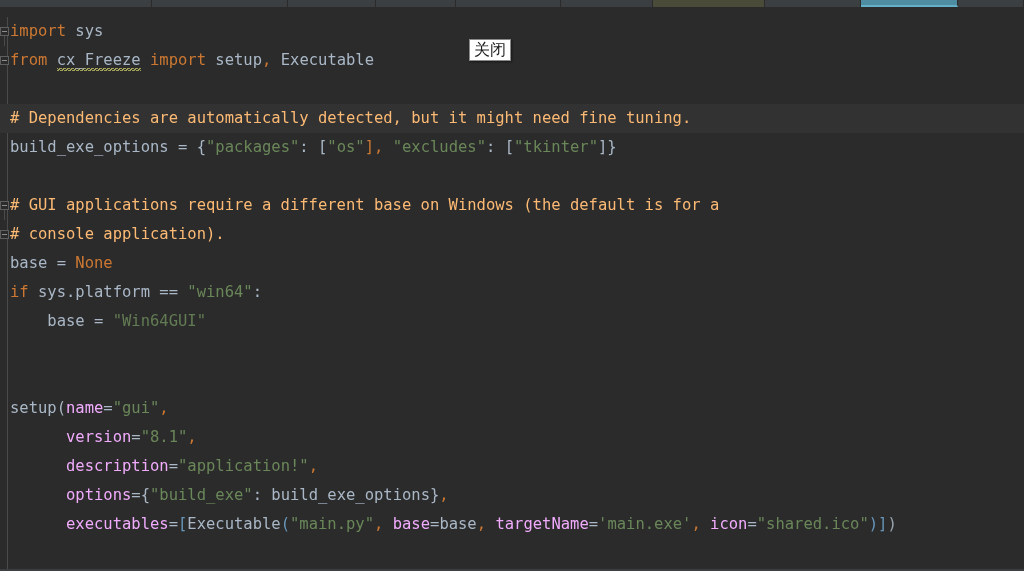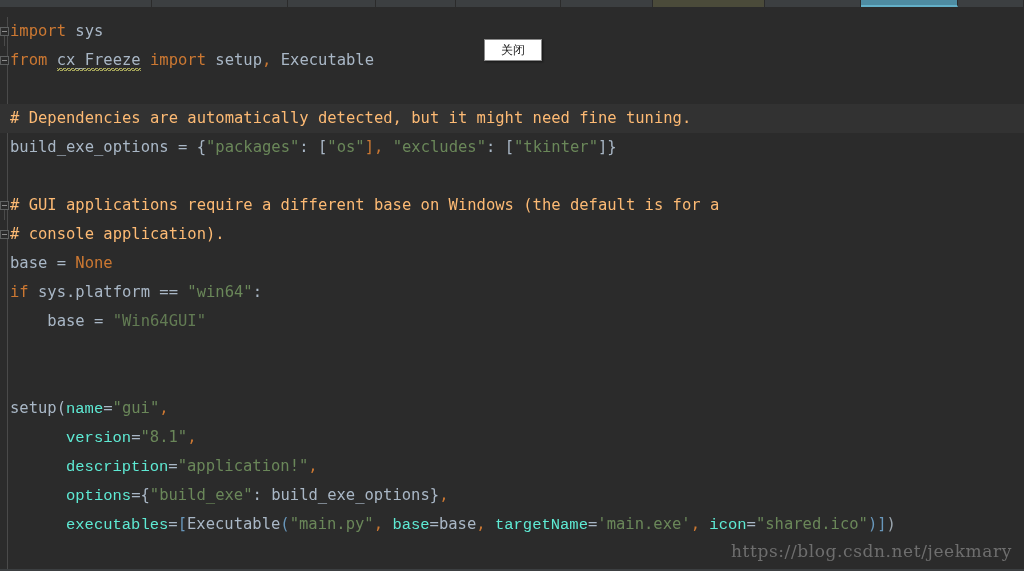--- a/index.html
+++ b/index.html
@@ -116,21 +116,21 @@
     box-sizing: border-box;
     color: #a9b7c6;
   }
   .ln.hl { background: #323232; }
 
   
   .kw   { color: #cc7832; }
   .ident{ color: #a9b7c6; }
   .str  { color: #6a8759; }
   .cmt  { color: #fdba74; }
-  .param{ color: #5eead4; font-family: Liberation Mono, monospace; }
+  .param{ color: #f0abfc; }
   .punc { color: #a9b7c6; }
   .brkt-hl { color: #cc7832; }
   .brkt-b { color: #6897bb; }
   .cursor-brkt { color: #9aa5ae; }
   .const{ color: #cc7832; }
   .grayed { color: #6a8759; opacity: 0.88; }
 
   .squig {
     text-decoration: none;
     border-bottom: 0;
@@ -143,32 +143,32 @@
     background-repeat: repeat-x;
     background-size: 4px 3px;
     background-position: left bottom;
     padding-bottom: 2px;
     text-align: right;
   }
 
   
   .close-chip {
     position: absolute;
-    left: 484px;
+    left: 469px;
     top: 39px;
     min-width: 36px;
     height: 22px;
     background: #ffffff;
     border: 1px solid #8a8a8a;
     color: #1a1a1a;
     font-family: "DejaVu Sans", "Liberation Sans", sans-serif;
-    font-size: 12px;
+    font-size: 16px;
     line-height: 20px;
     text-align: center;
-    padding: 0 16px;
+    padding: 0 4px;
     box-shadow: 1px 1px 2px rgba(0,0,0,0.45);
     box-sizing: border-box;
   }
 
   
   .watermark {
     position: absolute;
     right: 12px;
     bottom: 10px;
     color: #6e6e6e;
@@ -214,16 +214,15 @@
         <div class="fold" style="top: 39px;"></div>
         <div class="fold tail" style="top: 184px;"></div>
         <div class="fold" style="top: 213px;"></div>
       </div>
 
     <div class="code"><div class="ln"><span class="kw">import</span><span class="punc"> </span><span class="ident">sys</span></div><div class="ln"><span class="kw">from</span><span class="punc"> </span><span class="ident squig">cx_Freeze</span><span class="punc"> </span><span class="kw">import</span><span class="punc"> </span><span class="ident">setup</span><span class="kw">,</span><span class="punc"> </span><span class="ident">Executable</span></div><div class="ln">&nbsp;</div><div class="ln hl"><span class="cmt"># Dependencies are automatically detected, but it might need fine tuning.</span></div><div class="ln"><span class="ident">build_exe_options</span><span class="punc"> = </span><span class="punc">{</span><span class="str">"packages"</span><span class="punc">: </span><span class="punc">[</span><span class="str">"os"</span><span class="brkt-hl">]</span><span class="brkt-hl">,</span><span class="punc"> </span><span class="str">"excludes"</span><span class="punc">: </span><span class="punc">[</span><span class="str">"tkinter"</span><span class="punc">]}</span></div><div class="ln">&nbsp;</div><div class="ln"><span class="cmt"># GUI applications require a different base on Windows (the default is for a</span></div><div class="ln"><span class="cmt"># console application).</span></div><div class="ln"><span class="ident">base</span><span class="punc"> = </span><span class="const">None</span></div><div class="ln"><span class="kw">if</span><span class="punc"> </span><span class="ident">sys</span><span class="punc">.</span><span class="ident">platform</span><span class="punc"> == </span><span class="str">"win64"</span><span class="punc">:</span></div><div class="ln"><span class="ident">    base</span><span class="punc"> = </span><span class="grayed">"Win64GUI"</span></div><div class="ln">&nbsp;</div><div class="ln">&nbsp;</div><div class="ln"><span class="ident">setup</span><span class="punc">(</span><span class="param">name</span><span class="punc">=</span><span class="str">"gui"</span><span class="kw">,</span></div><div class="ln"><span class="punc">      </span><span class="param">version</span><span class="punc">=</span><span class="str">"8.1"</span><span class="kw">,</span></div><div class="ln"><span class="punc">      </span><span class="param">description</span><span class="punc">=</span><span class="str">"application!"</span><span class="kw">,</span></div><div class="ln"><span class="punc">      </span><span class="param">options</span><span class="punc">=</span><span class="punc">{</span><span class="str">"build_exe"</span><span class="punc">: </span><span class="ident">build_exe_options</span><span class="punc">}</span><span class="kw">,</span></div><div class="ln"><span class="punc">      </span><span class="param">executables</span><span class="punc">=</span><span class="brkt-b">[</span><span class="ident">Executable</span><span class="brkt-b">(</span><span class="str">"main.py"</span><span class="kw">,</span><span class="punc"> </span><span class="param">base</span><span class="punc">=</span><span class="ident">base</span><span class="kw">,</span><span class="punc"> </span><span class="param">targetName</span><span class="punc">=</span><span class="str">'main.exe'</span><span class="kw">,</span><span class="punc"> </span><span class="param">icon</span><span class="punc">=</span><span class="str">"shared.ico"</span><span class="brkt-b">)</span><span class="brkt-b">]</span><span class="cursor-brkt">)</span></div></div>
   </div>
 
   <div class="close-chip">关闭</div>
 
-  <div class="watermark">https://blog.csdn.net/jeekmary</div>
 
   <div class="bottomstrip"></div>
 </div>
 
 </body></html>

